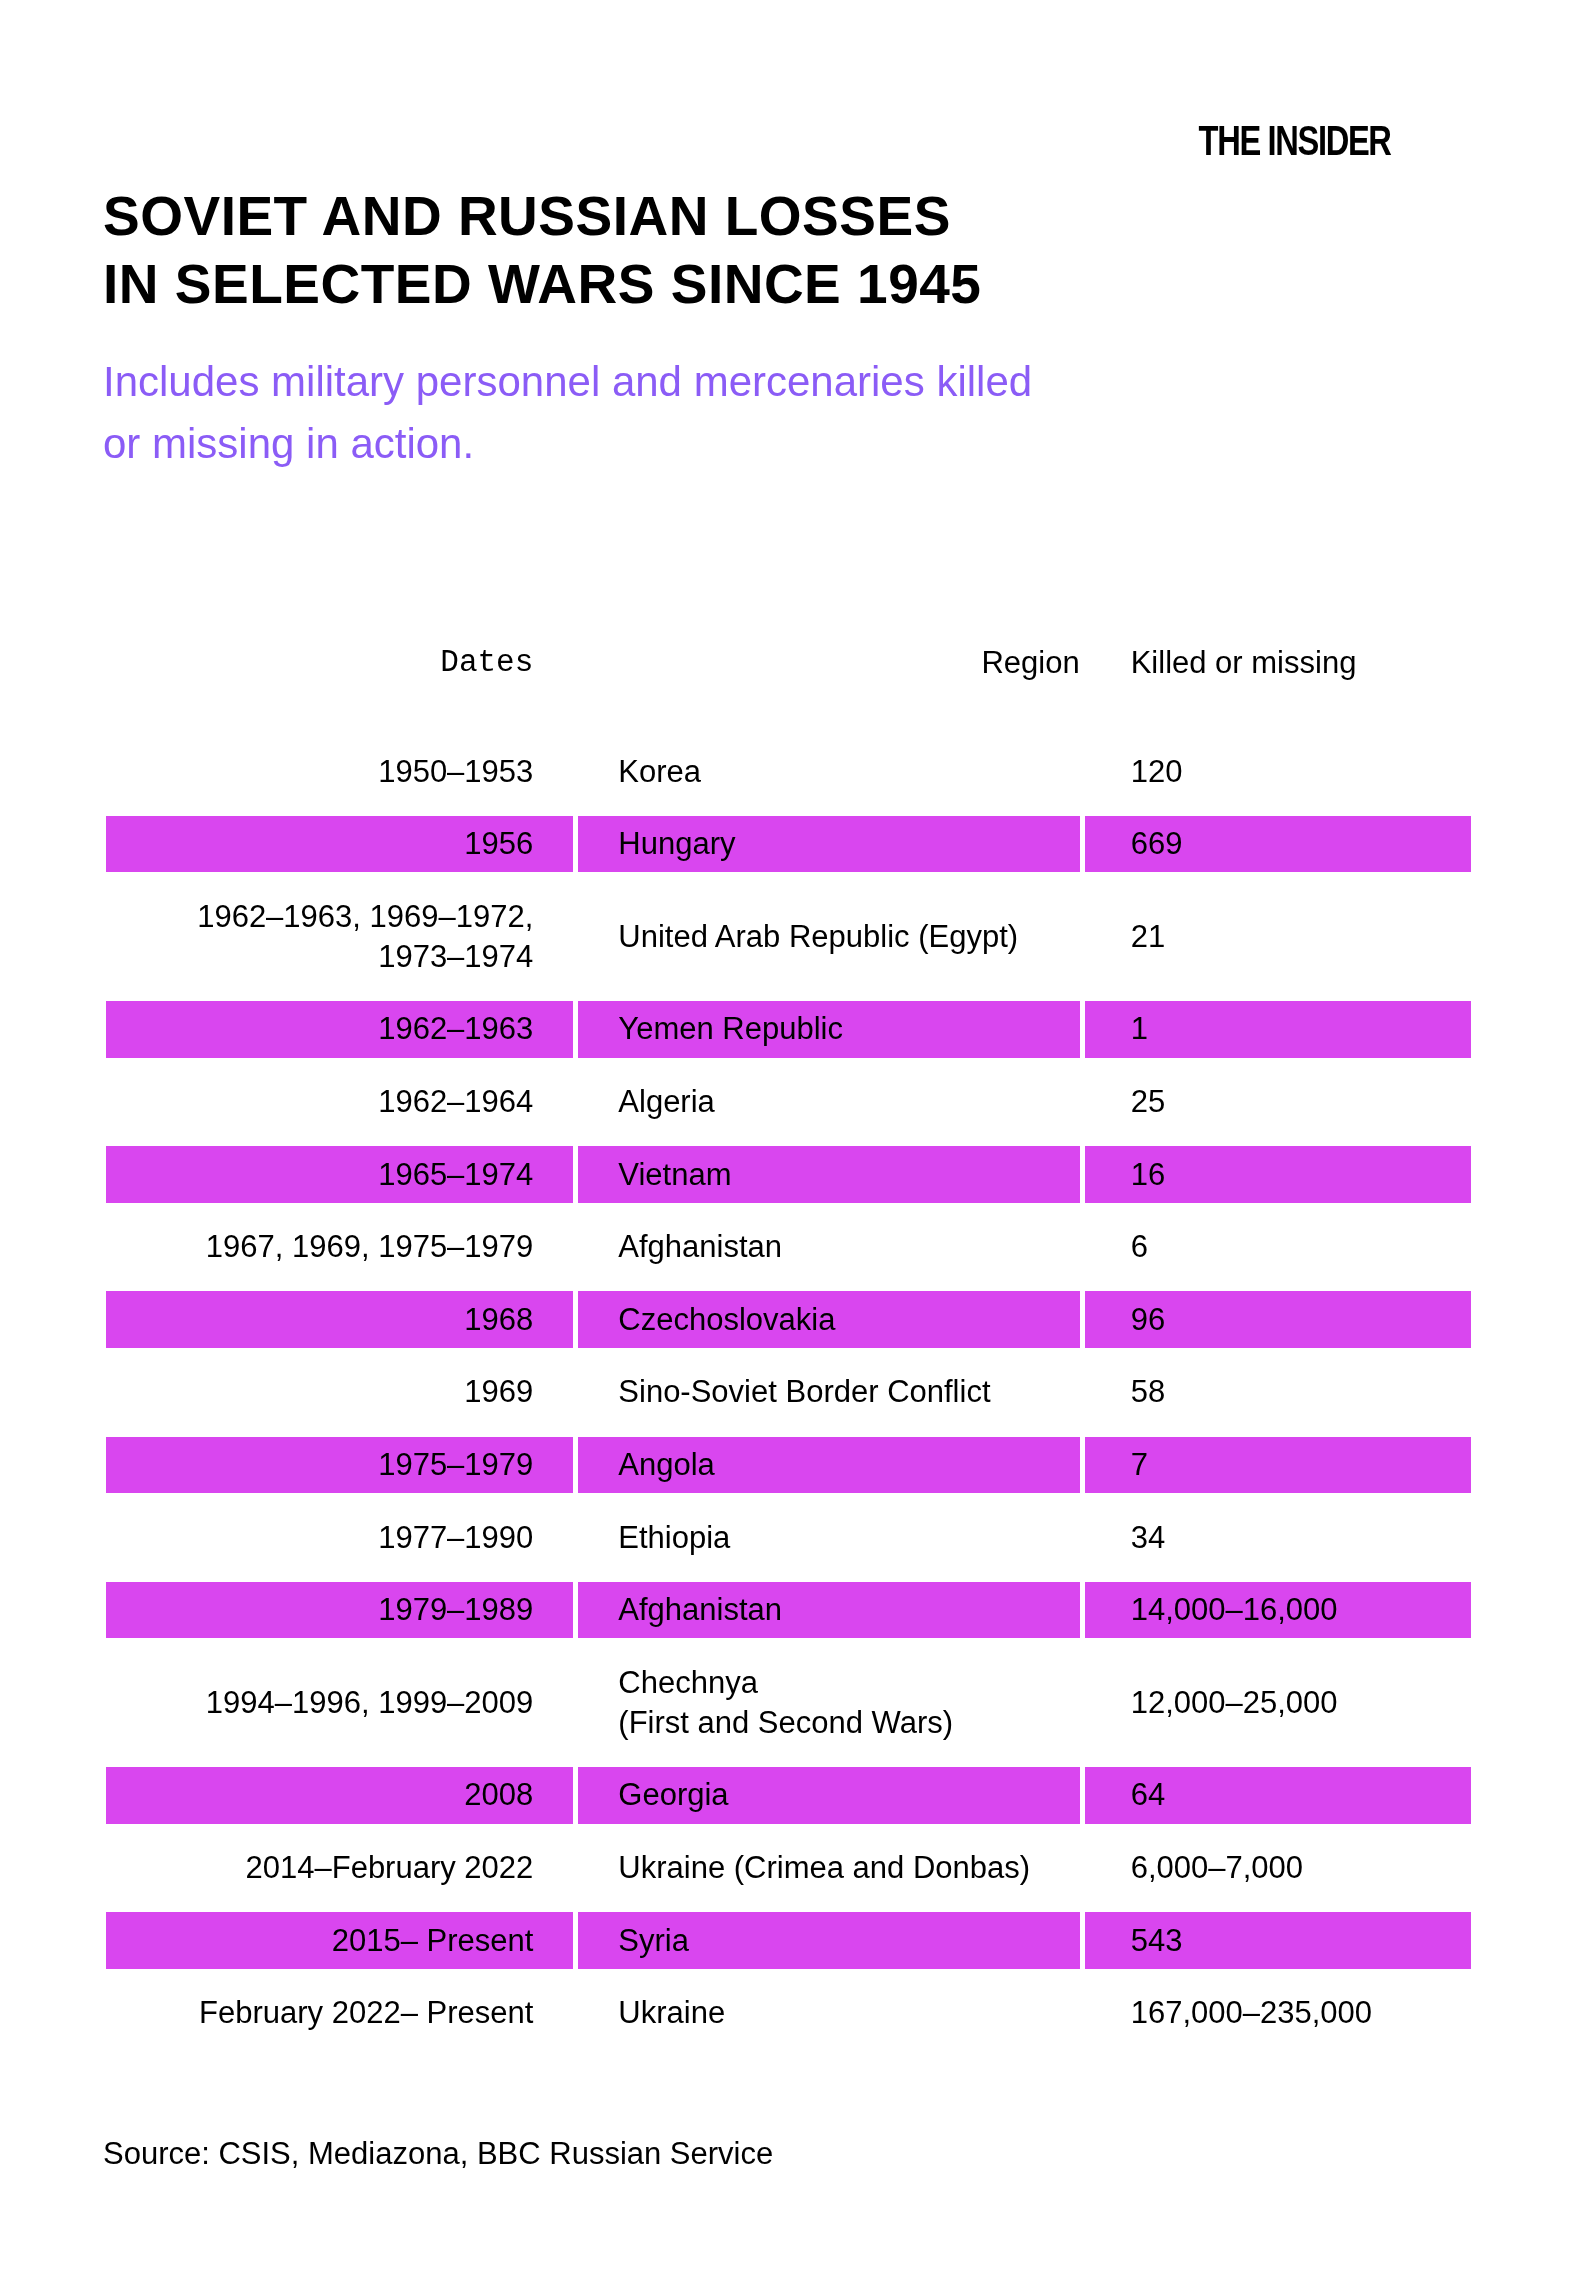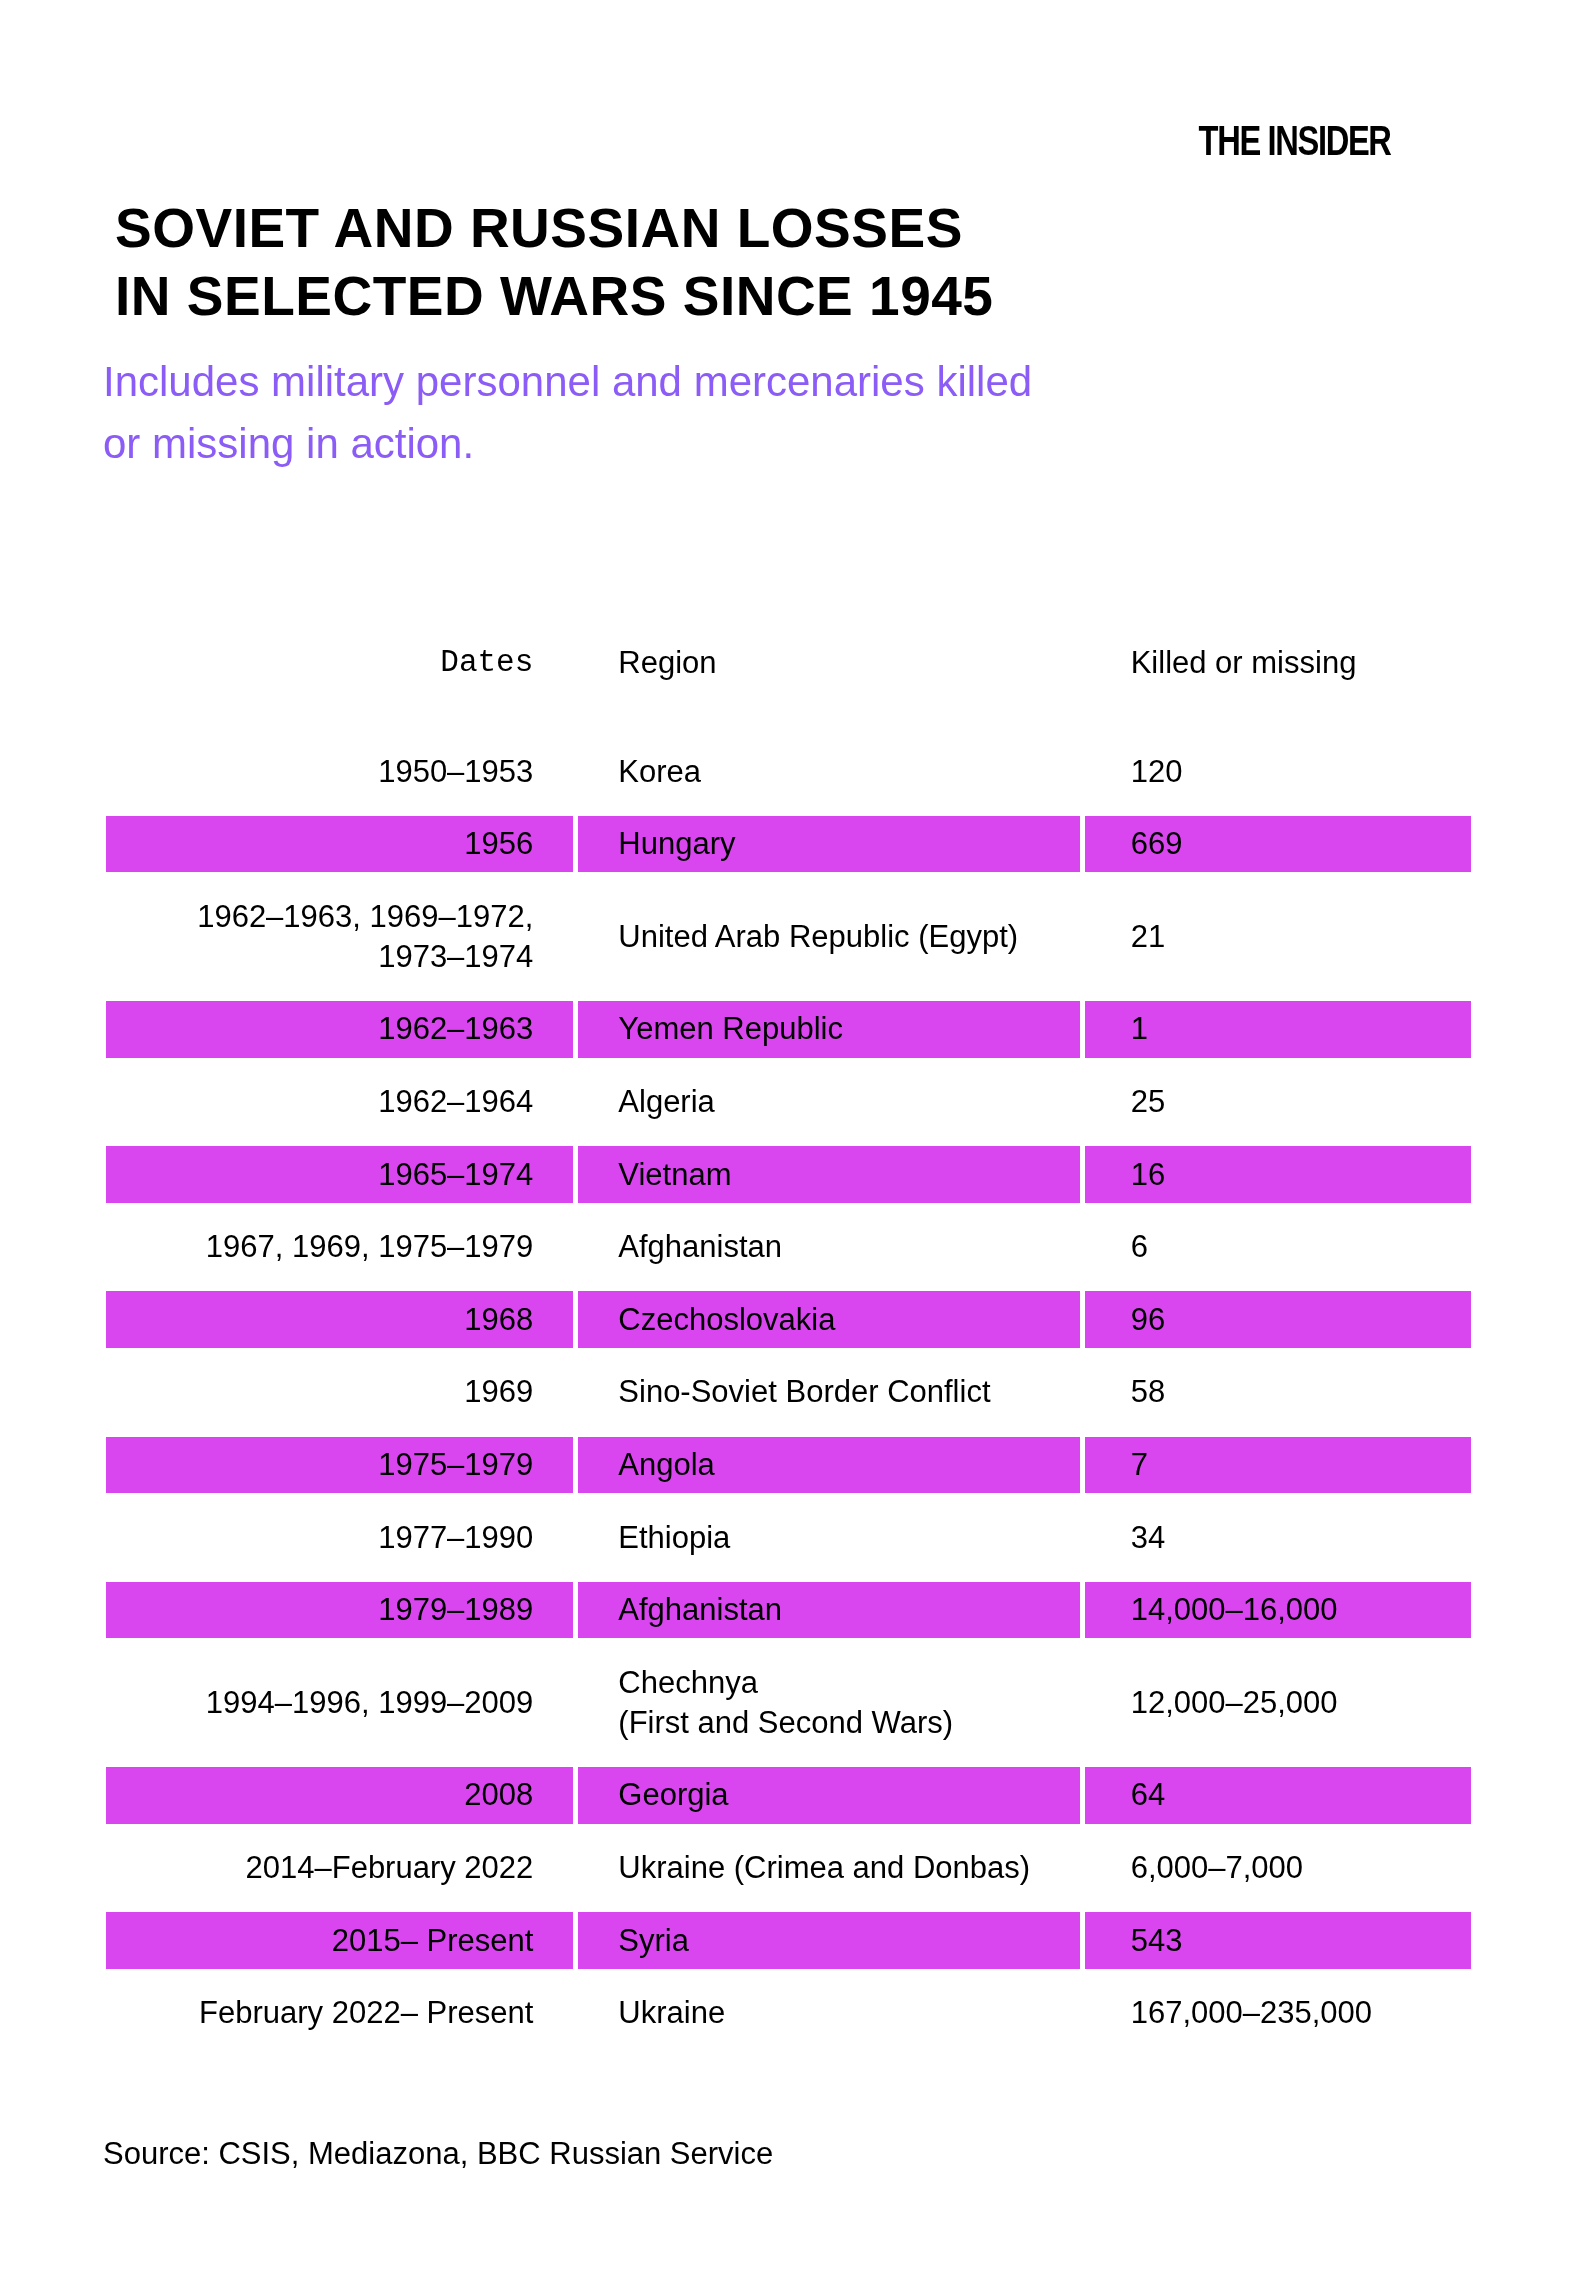--- a/index.html
+++ b/index.html
@@ -20,21 +20,21 @@
     font-weight: bold;
     letter-spacing: -1.8px;
     transform: scaleX(0.76);
     transform-origin: 100% 50%;
     white-space: nowrap;
   }
   .title {
     position: absolute;
     left: 103px;
     top: 182px;
-    margin: 12px;
+    margin: 0;
     font-size: 55px;
     line-height: 68px;
     font-weight: bold;
     letter-spacing: 0.5px;
     white-space: nowrap;
   }
   .title span { display: block; }
   .subtitle {
     position: absolute;
     left: 103px;
@@ -56,21 +56,21 @@
     font-size: 31px;
   }
   table.losses th, table.losses td {
     box-sizing: border-box;
     line-height: 40px;
     font-weight: 400;
     vertical-align: middle;
     white-space: pre-line;
   }
   th.col-dates  { width: 467px; text-align: right;  padding: 8.3px 40px 44px 0; font-family: Liberation Mono, monospace; }
-  th.col-region { width: 501px; text-align: left; padding: 8.3px 0 44px 40px; }
+  th.col-region { width: 501px; text-align: right; padding: 8.3px 0 44px 40px; }
   th.col-killed { width: 399px; text-align: left;   padding: 8.3px 0 44px 46px; }
   td.col-dates  { text-align: right; padding: 8.3px 40px 8.3px 0; }
   td.col-region { text-align: left;  padding: 8.3px 0 8.3px 40px; }
   td.col-killed { text-align: left;  padding: 8.3px 0 8.3px 46px; }
   tbody tr.stripe td { background: #d946ef; }
   .source {
     position: absolute;
     left: 103px;
     top: 2134px;
     margin: 0;

